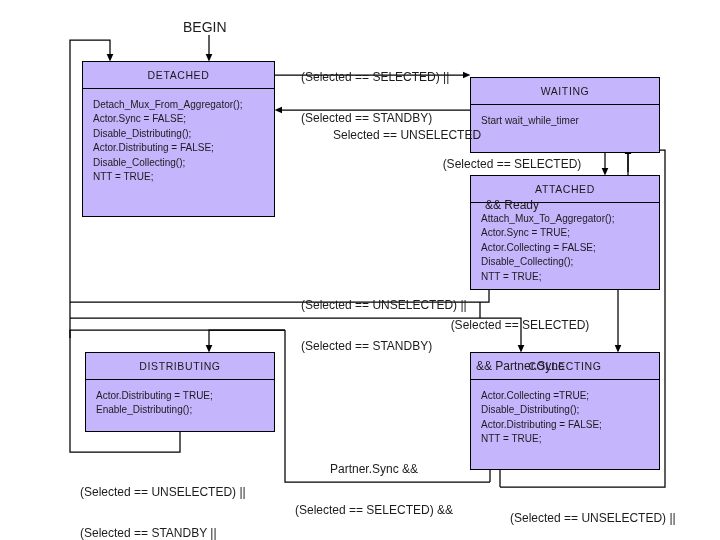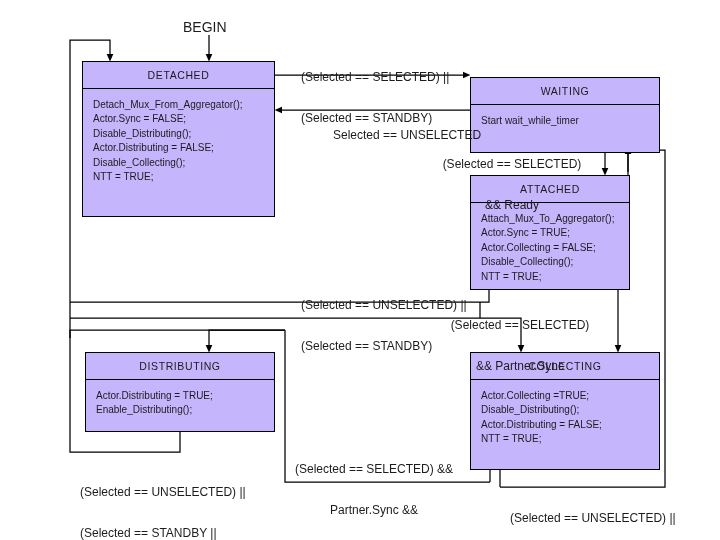--- a/index.html
+++ b/index.html
@@ -113,21 +113,21 @@
     </div>
   </div>
 
   <div class="state-box" style="left:470px;top:77px;width:190px;height:76px;">
     <div class="state-title">WAITING</div>
     <div class="state-body">
       <div class="action-line">Start wait_while_timer</div>
     </div>
   </div>
 
-  <div class="state-box" style="left:470px;top:175px;width:160px;height:115px;">
+  <div class="state-box" style="left:470px;top:175px;width:190px;height:115px;">
     <div class="state-title">ATTACHED</div>
     <div class="state-body">
       <div class="action-line">Attach_Mux_To_Aggregator();</div>
       <div class="action-line">Actor.Sync = TRUE;</div>
       <div class="action-line">Actor.Collecting = FALSE;</div>
       <div class="action-line">Disable_Collecting();</div>
       <div class="action-line">NTT = TRUE;</div>
     </div>
   </div>
 
@@ -169,22 +169,22 @@
     <div>(Selected == UNSELECTED) ||</div>
     <div>(Selected == STANDBY)</div>
   </div>
 
   <div class="edge-label lbl-right" style="left:430px;top:292px;width:180px;">
     <div>(Selected == SELECTED)</div>
     <div>&amp;&amp; Partner.Sync</div>
   </div>
 
   <div class="edge-label lbl-right" style="left:288px;top:436px;width:172px;">
+    <div>Partner.Sync &amp;&amp;</div>
     <div>(Selected == SELECTED) &amp;&amp;</div>
-    <div>Partner.Sync &amp;&amp;</div>
     
   </div>
 
   <div class="edge-label lbl-left" style="left:510px;top:485px;">
     <div>(Selected == UNSELECTED) ||</div>
     
     
   </div>
 
   <div class="edge-label lbl-left" style="left:80px;top:459px;">

